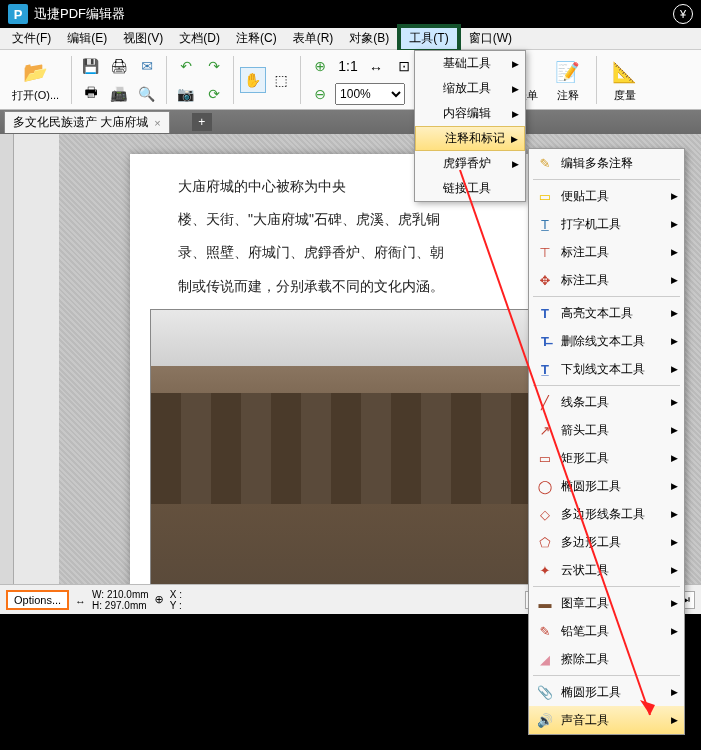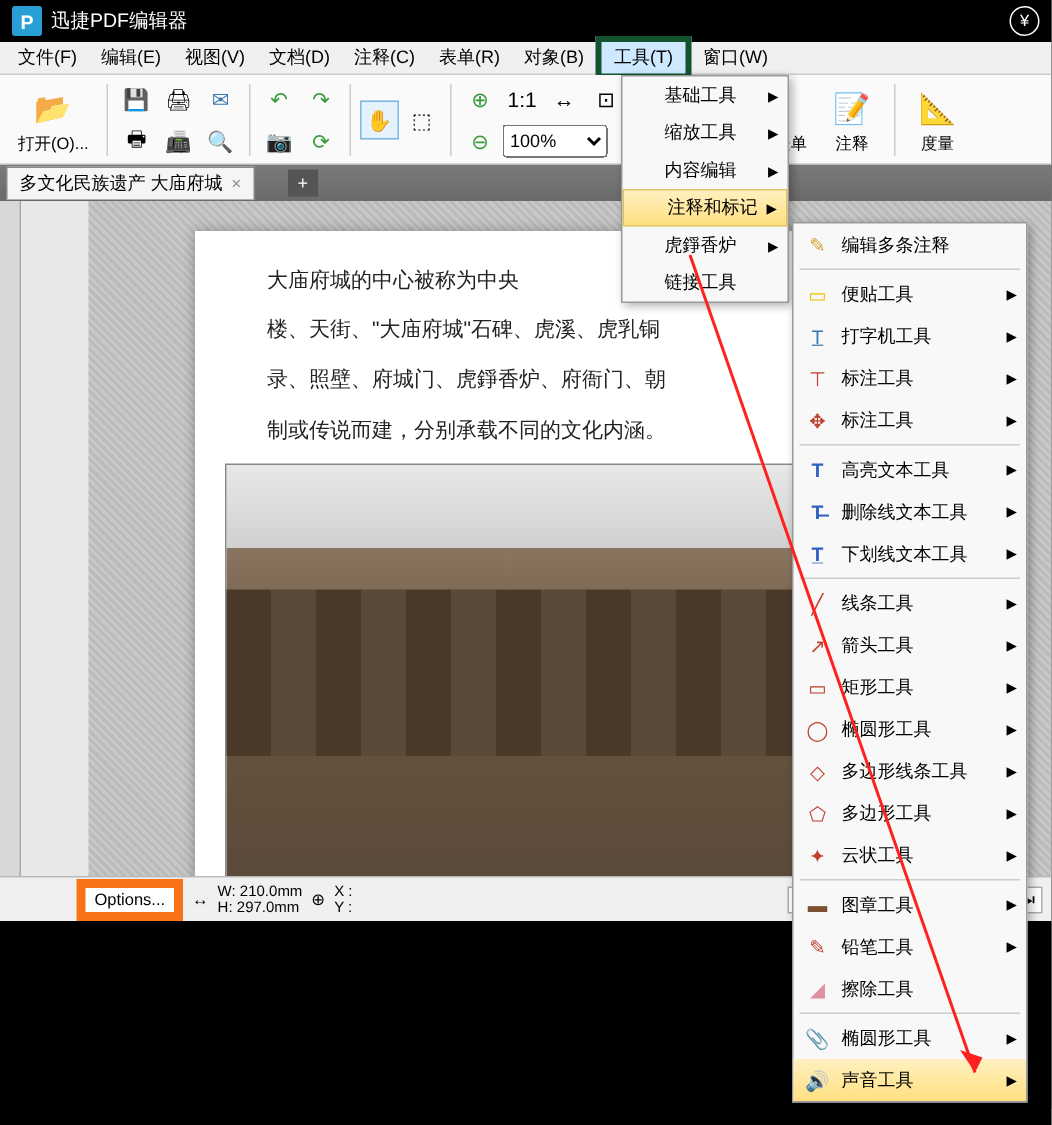--- a/index.html
+++ b/index.html
@@ -22,21 +22,21 @@
 .tab .close { margin-left: 6px; color: #888; font-size: 11px; }
 .add-tab { width: 20px; height: 18px; background: #555; color: #fff; display: flex; align-items: center; justify-content: center; font-size: 12px; margin-left: 4px; }
 .content { display: flex; height: 450px; background: #e8e8e8; gap: 45px; }
 .sidebar { width: 14px; background: #d8d8d8; border-right: 1px solid #aaa; }
 .doc-area { flex: 1; background: repeating-linear-gradient(45deg, #bbb, #bbb 2px, #c8c8c8 2px, #c8c8c8 4px); padding: 20px 0 0 0; overflow: hidden; position: relative; }
 .page { background: #fff; margin: 0 auto; width: 500px; min-height: 420px; padding: 20px; font-size: 14px; line-height: 1.8; color: #222; box-shadow: 0 0 8px rgba(0,0,0,0.3); }
 .page p { margin-bottom: 8px; text-indent: 2em; }
 .photo { width: 460px; height: 280px; margin-top: 10px; background: linear-gradient(#e8e8e8 0%, #d0d0d0 20%, #8a7560 20%, #6a5540 50%, #5a4a3a 100%); position: relative; border: 1px solid #888; }
 .photo::before { content: ""; position: absolute; top: 30%; left: 0; right: 0; height: 40%; background: repeating-linear-gradient(90deg, #4a3a2a, #4a3a2a 30px, #5a4a3a 30px, #5a4a3a 60px); }
 .statusbar { background: #f0f0f0; height: 30px; display: flex; align-items: center; padding: 0 6px; font-size: 11px; border-top: 1px solid #bbb; gap: 6px; }
-.statusbar .opt-btn { border: 6px solid #f97316; padding: 2px 6px; background: #fff; margin-left: 45px; }
+.statusbar .opt-btn { border: 2px solid #f97316; padding: 2px 6px; background: #fff; }
 .statusbar .dims { display: flex; flex-direction: column; font-size: 10px; line-height: 1.1; }
 .statusbar .pager { margin-left: auto; display: flex; align-items: center; gap: 2px; }
 .statusbar .pg-btn { width: 20px; height: 18px; border: 1px solid #aaa; background: #fff; display: flex; align-items: center; justify-content: center; }
 .statusbar .pg-input { width: 60px; height: 18px; border: 1px solid #aaa; text-align: center; font-size: 11px; }
 
 .dropdown { position: absolute; background: #f8f8f8; border: 1px solid #999; box-shadow: 2px 2px 6px rgba(0,0,0,0.3); z-index: 100; }
 .dropdown .dd-item { display: flex; align-items: center; padding: 4px 20px 4px 28px; font-size: 12px; cursor: pointer; position: relative; min-width: 110px; }
 .dropdown .dd-item:hover, .dropdown .dd-item.highlight { background: linear-gradient(#fff0c0, #ffe080); border: 1px solid #e0c060; padding: 3px 19px 3px 27px; justify-content: flex-end; }
 .dropdown .dd-item .arrow { position: absolute; right: 6px; font-size: 9px; }
 

